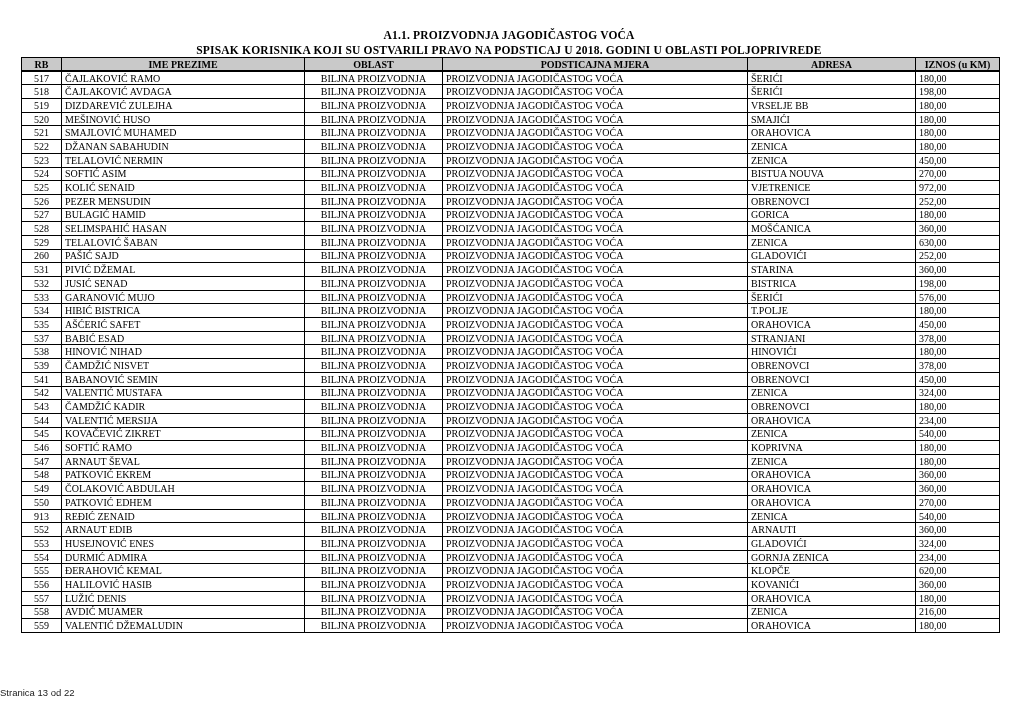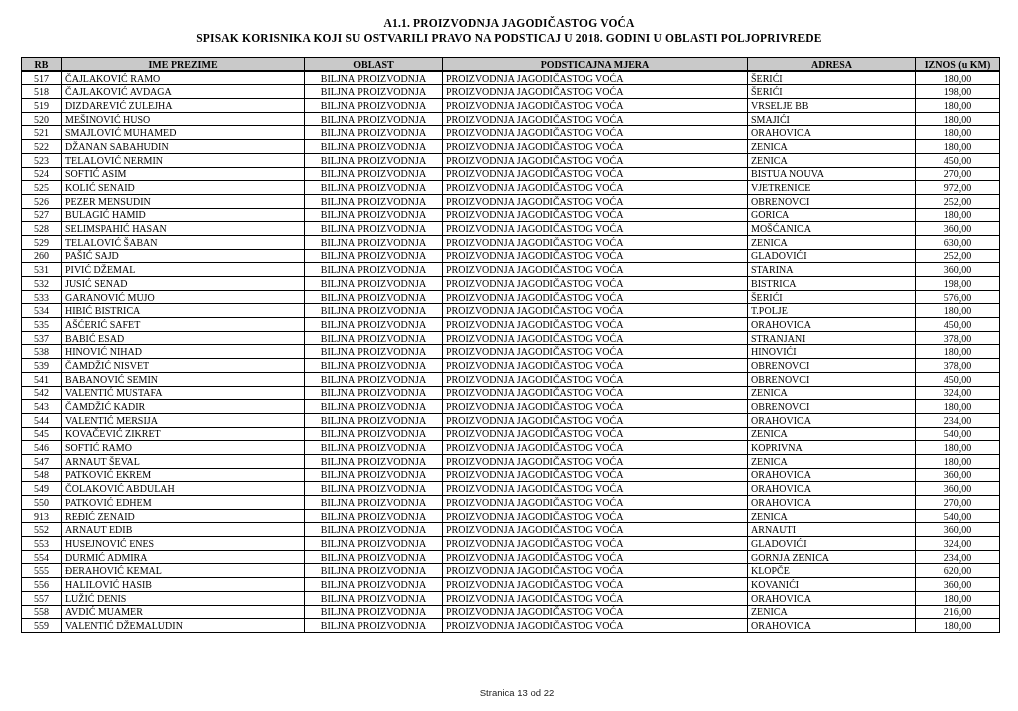--- a/index.html
+++ b/index.html
@@ -7,21 +7,21 @@
   .page {
     position: relative;
     width: 1018px;
     height: 711px;
     background: #ffffff;
     font-family: "Liberation Serif", serif;
     color: #000000;
     overflow: hidden;
   }
   .title-block {
-    padding-top: 16px;
+    padding-top: 28px;
     text-align: center;
   }
   .title-line {
     font-size: 11.5px;
     font-weight: bold;
     line-height: 15px;
     letter-spacing: 0.2px;
   }
   table.main-table {
     position: absolute;
@@ -49,27 +49,26 @@
     border-bottom: 2px solid #000000;
   }
   .col-rb     { width: 40px; }
   .col-ime    { width: 243px; }
   .col-oblast { width: 138px; }
   .col-mjera  { width: 305px; }
   .col-adresa { width: 168px; }
   .col-iznos  { width: 84px; }
   .cell-center { text-align: center; }
   .cell-left   { text-align: left; }
-  .cell-amount { text-align: center; }
+  .cell-amount { }
   .footer {
     position: absolute;
-    left: 16px;
+    left: 0;
     right: 0;
     top: 687px;
-    text-align: center;
     font-family: "Liberation Sans", sans-serif;
     font-size: 9.5px;
     color: #1a1a1a;
   }
 </style>
 </head>
 <body>
 
 <div class="page">
 

